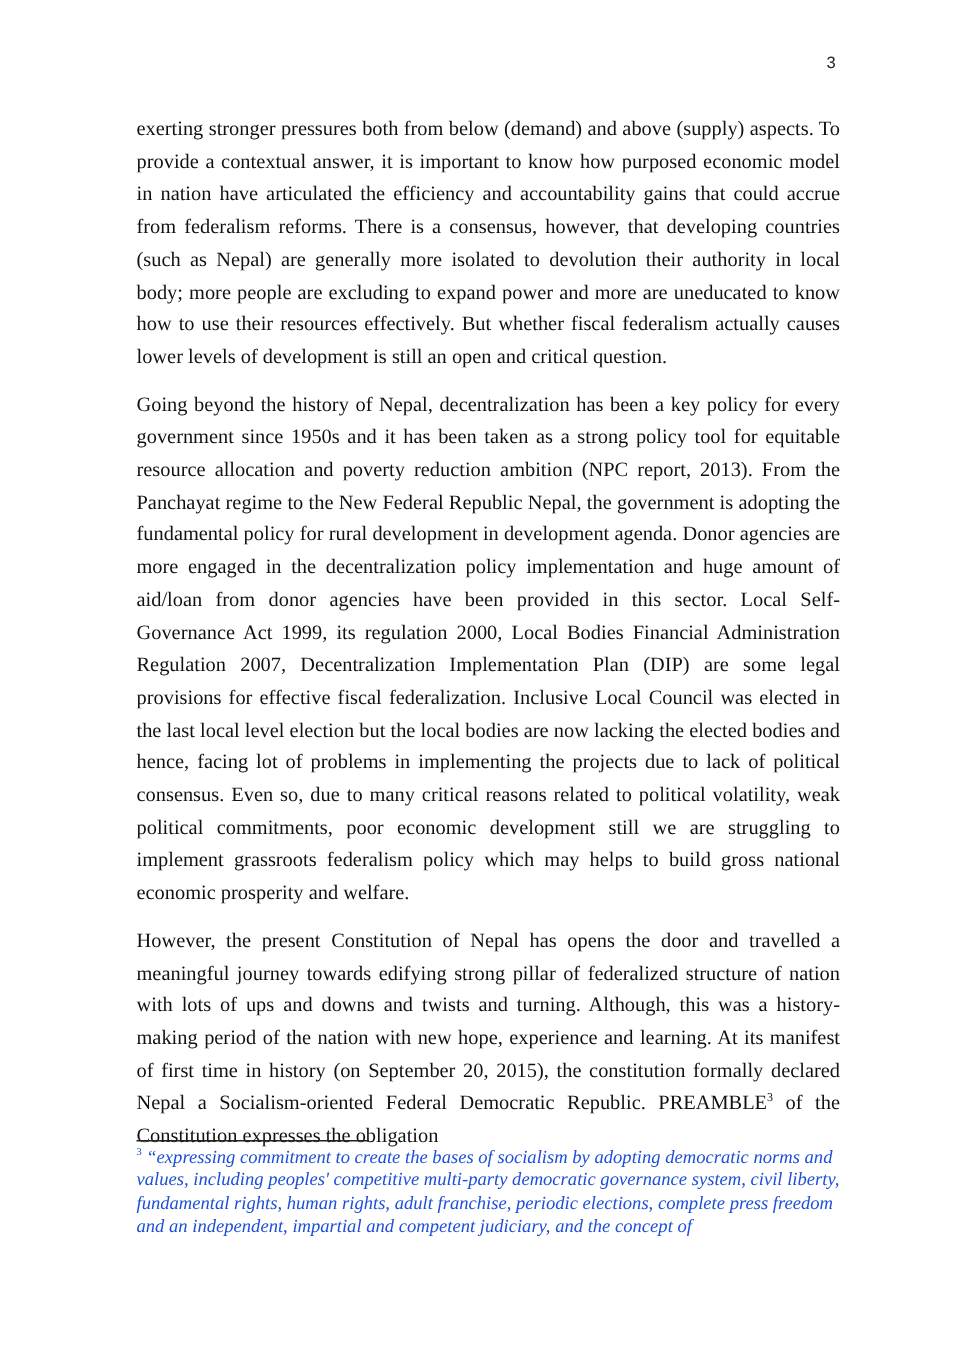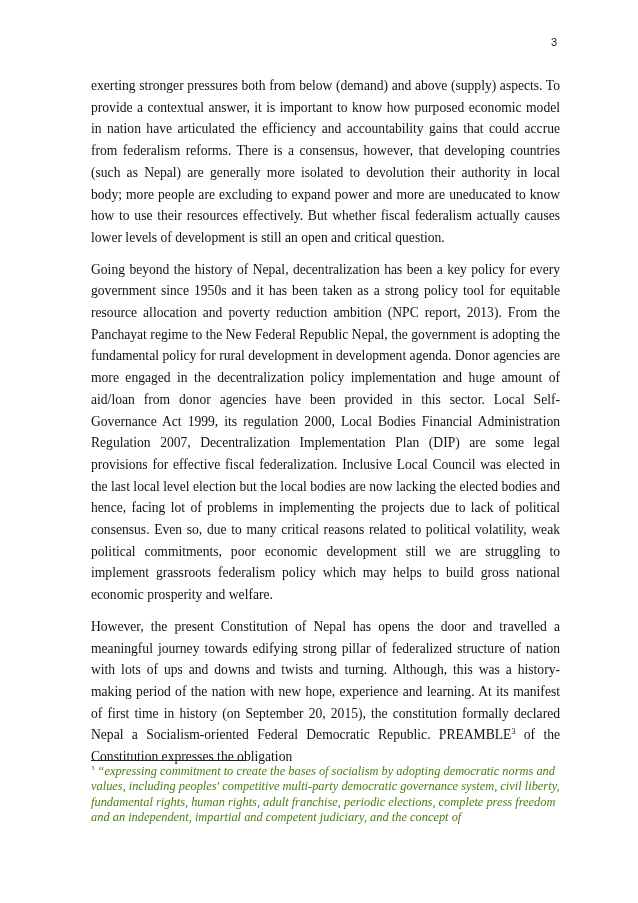--- a/index.html
+++ b/index.html
@@ -17,21 +17,21 @@
   .body-text p { margin: 0 0 10px 0; font-family: Liberation Serif, serif; }
   .body-text p.last { margin-bottom: 0; }
   sup.fnref { font-size: 8px; vertical-align: 5px; line-height: 0; }
   .footnote-rule {
     position: absolute; left: 91px; top: 760px; width: 155px; height: 0;
     border-top: 1px solid #222;
   }
   .footnote {
     position: absolute; left: 91px; top: 764px; width: 469px;
     font-family: "Liberation Serif", serif; font-style: italic; font-size: 12.4px;
-    color: #4d7c0f; line-height: 15.3px;
+    color: #1d4ed8; line-height: 15.3px;
   }
   .footnote sup { font-style: normal; font-size: 7px; vertical-align: 5px; line-height: 0; margin-right: 3px; }
 </style>
 </head>
 <body>
 
 <div class="page">
   <div class="page-number">3</div>
 
   <div class="body-text">

